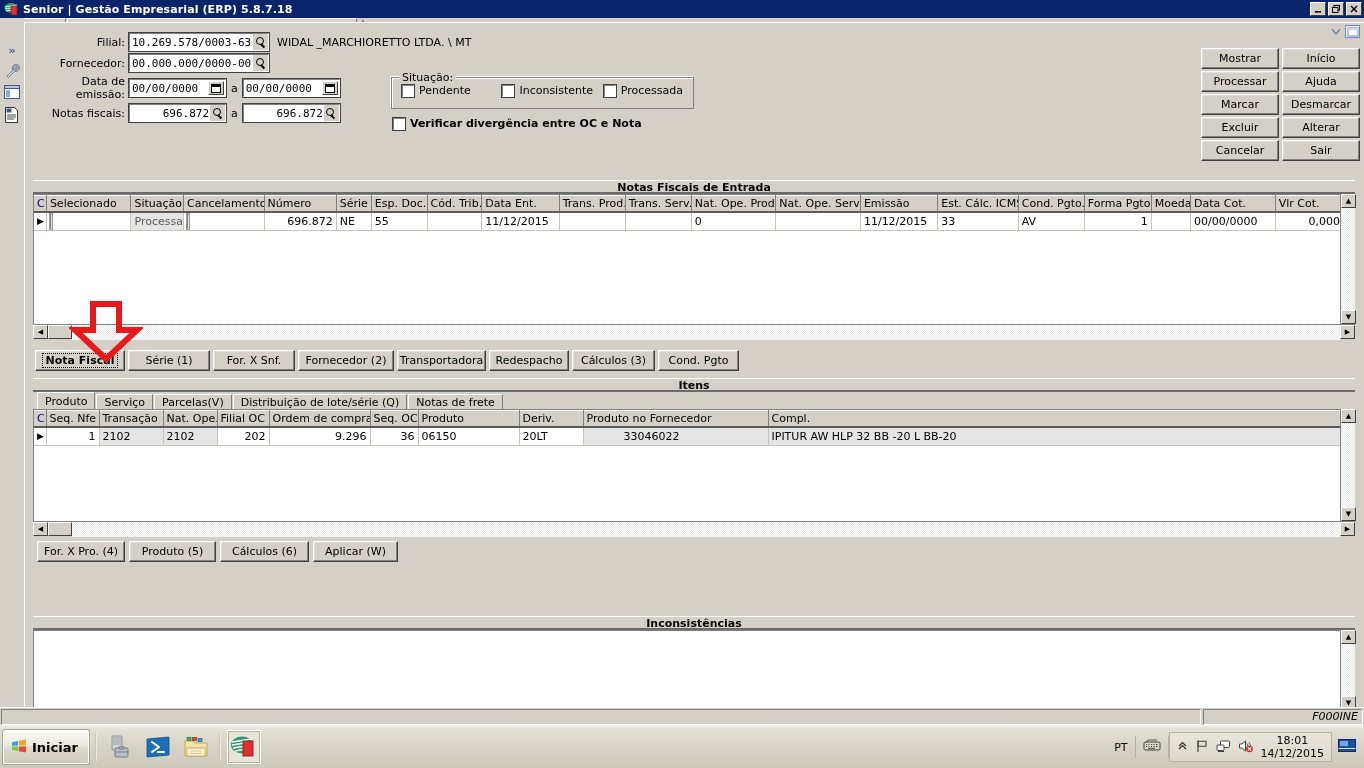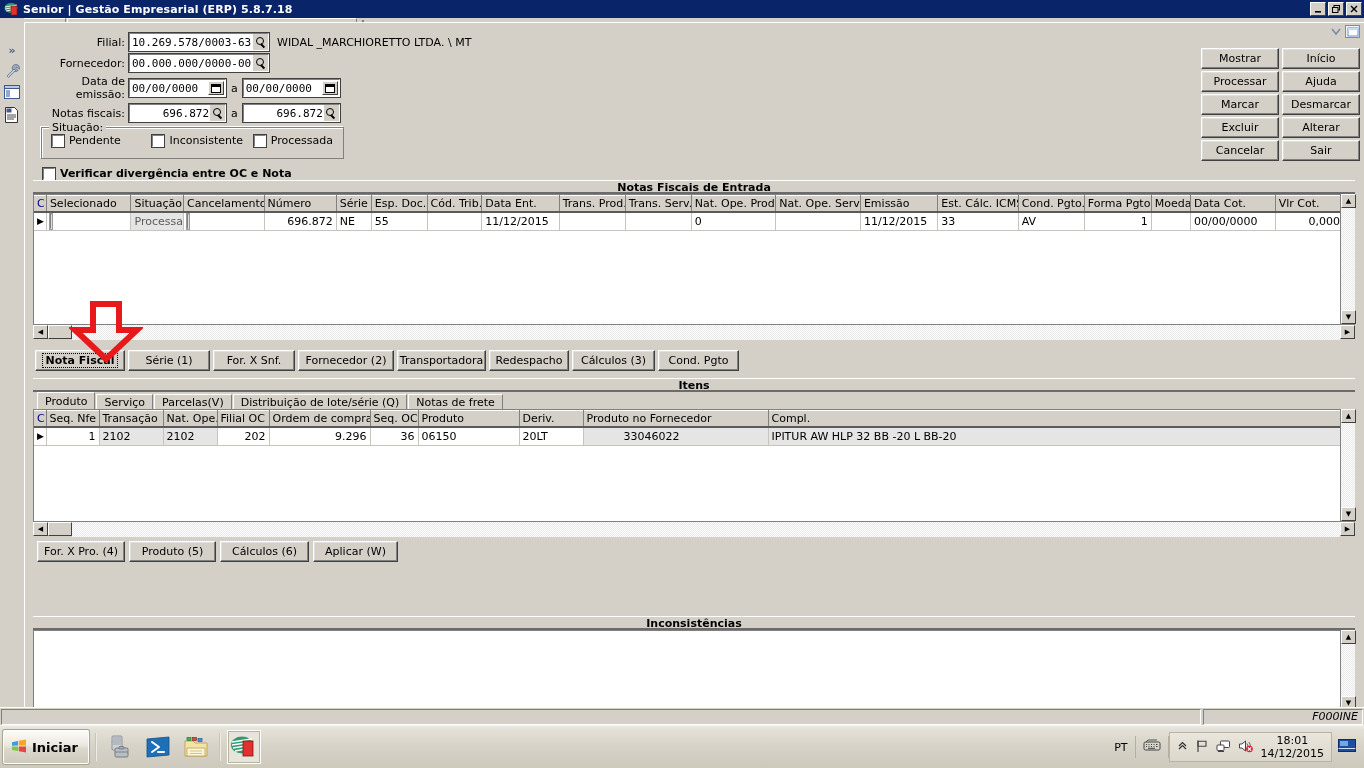--- a/index.html
+++ b/index.html
@@ -451,21 +451,21 @@
       <div class="frm-row">
         <span class="frm-label" style="width:100px;">Fornecedor:</span>
         <span class="tfield has-btn" style="width:140px;">
           <span>00.000.000/0000-00</span>
           <span class="fbtn">
               <span class="mag"></span>
             </span>
         </span>
       </div>
 
-      <div style="display:flex;align-items:flex-start;flex-direction:column;">
+      <div style="display:flex;align-items:flex-start;">
         <div style="width:350px;">
           <div class="frm-row">
             <span class="frm-label" style="width:100px;">Data de emissão:</span>
             <span class="tfield" style="width:97px;position:relative;">
               <span>00/00/0000</span>
               <span class="caliconwrap">
                   <span class="calico"></span>
                 </span>
             </span>
             <span class="sep-a">a</span>

